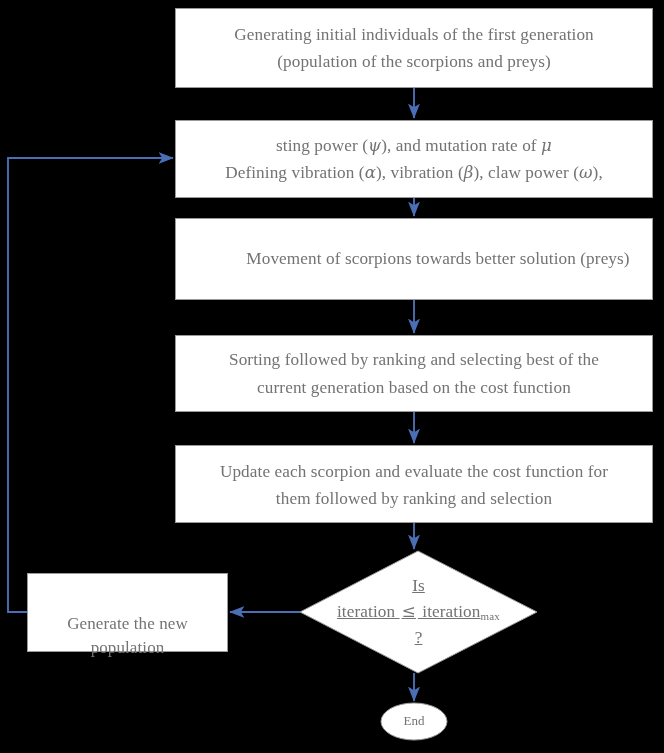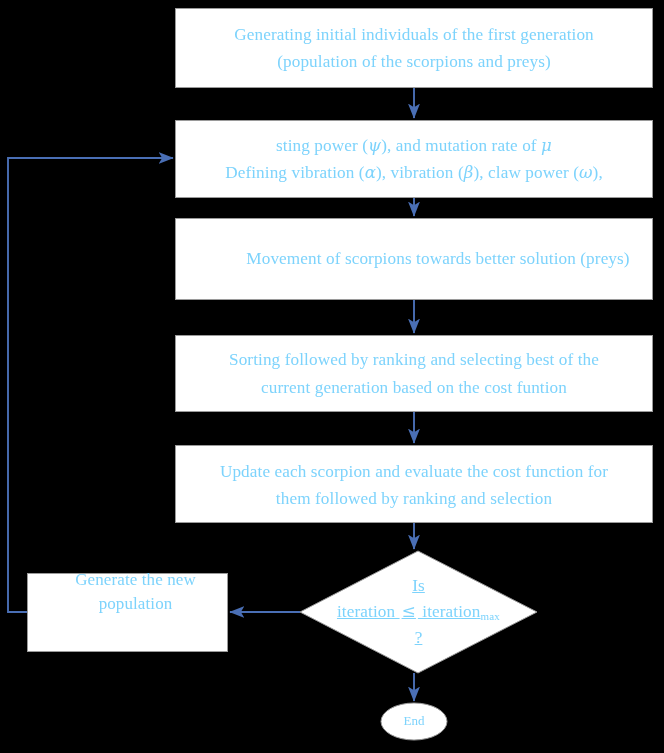--- a/index.html
+++ b/index.html
@@ -21,21 +21,21 @@
     top: 0;
     width: 664px;
     height: 753px;
   }
   .node-text {
     position: absolute;
     display: flex;
     flex-direction: column;
     align-items: center;
     justify-content: center;
-    color: #7dd3fc;
+    color: #737373;
     text-align: center;
     line-height: 1.58;
     font-size: 17.2px;
     letter-spacing: 0.1px;
     z-index: 3;
     pointer-events: none;
   }
   .node-text .ln { white-space: nowrap; display: block; }
   .gk {
     font-family: "DejaVu Serif", serif;
@@ -52,21 +52,21 @@
     font-family: "DejaVu Serif", serif;
     font-size: 17px;
     padding: 0 2px;
   }
   
   #t-box1 { left: 175px; top: 8px;   width: 478px; height: 80px; }
   #t-box2 { left: 175px; top: 120px; width: 478px; height: 78px; }
   #t-box3 { left: 175px; top: 218px; width: 478px; height: 82px; padding-left: 24px; }
   #t-box4 { left: 175px; top: 335px; width: 478px; height: 77px; }
   #t-box5 { left: 175px; top: 445px; width: 478px; height: 80px; }
-  #t-loopbox { left: 27px; top: 542px; width: 201px; height: 100px; font-size: 17px; line-height: 1.42; padding-left: 8px; }
+  #t-loopbox { left: 27px; top: 586px; width: 201px; height: 100px; font-size: 17px; line-height: 1.42; }
   #t-decision { left: 300px; top: 551px; width: 237px; height: 122px; line-height: 1.52; text-decoration: underline; }
   #t-end { left: 381px; top: 703px; width: 66px; height: 37px; font-size: 13px; }
 </style>
 </head>
 <body>
 
 <div id="canvas">
 
   <svg id="shapes" viewBox="0 0 664 753">
     <defs>
@@ -103,21 +103,21 @@
     <span class="ln"><span>sting power (</span><span class="gk">ψ</span><span>), and mutation rate of </span><span class="gk">μ</span></span>
     <span class="ln"><span>Defining vibration (</span><span class="gk">α</span><span>), vibration (</span><span class="gk">β</span><span>), claw power (</span><span class="gk">ω</span><span>),</span></span>
   </div>
 
   <div class="node-text" id="t-box3">
     <span class="ln">Movement of scorpions towards better solution (preys)</span>
   </div>
 
   <div class="node-text" id="t-box4">
     <span class="ln">Sorting followed by ranking and selecting best of the</span>
-    <span class="ln">current generation based on the cost funtion</span>
+    <span class="ln">current generation based on the cost function</span>
   </div>
 
   <div class="node-text" id="t-box5">
     <span class="ln">Update each scorpion and evaluate the cost function for</span>
     <span class="ln">them followed by ranking and selection</span>
   </div>
 
   <div class="node-text" id="t-decision">
     <span class="ln">Is</span>
     <span class="ln"><span>iteration </span><span class="le">≤</span><span> iteration</span><span class="sub">max</span></span>

